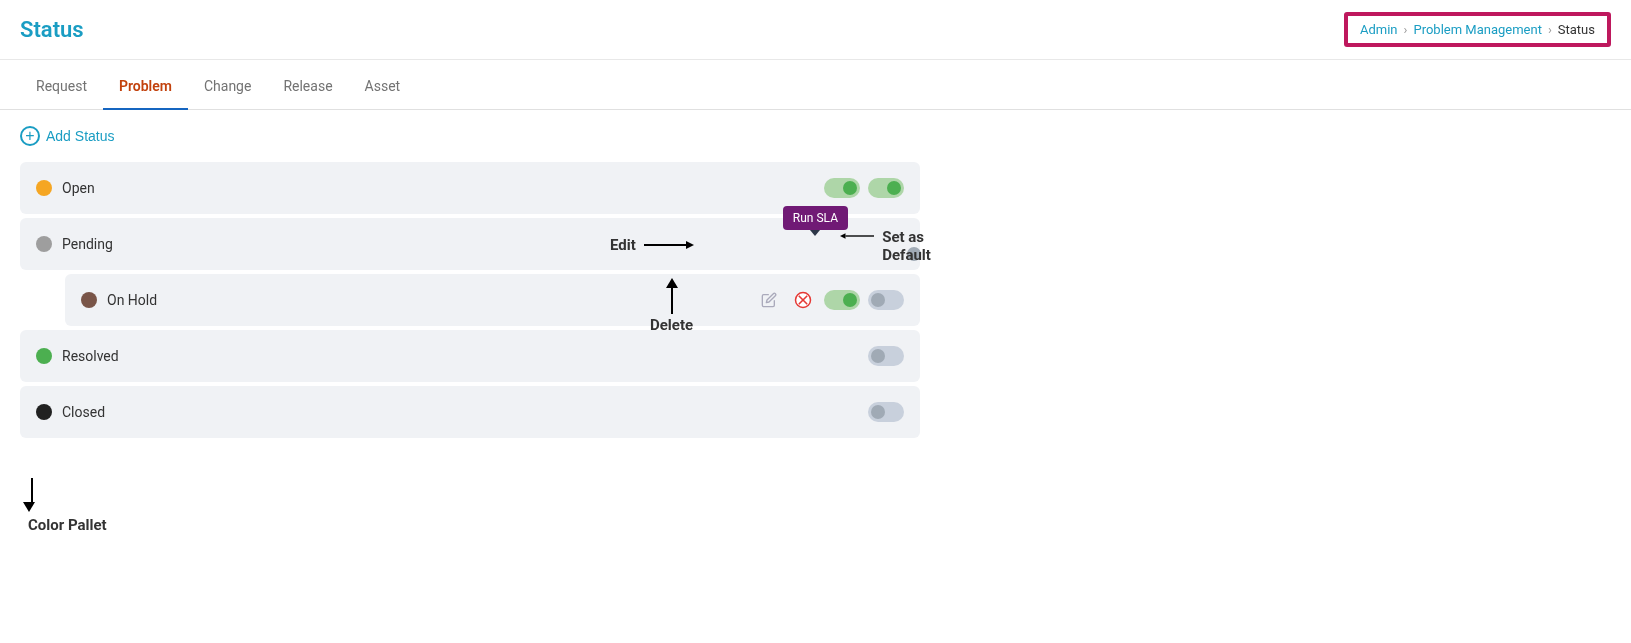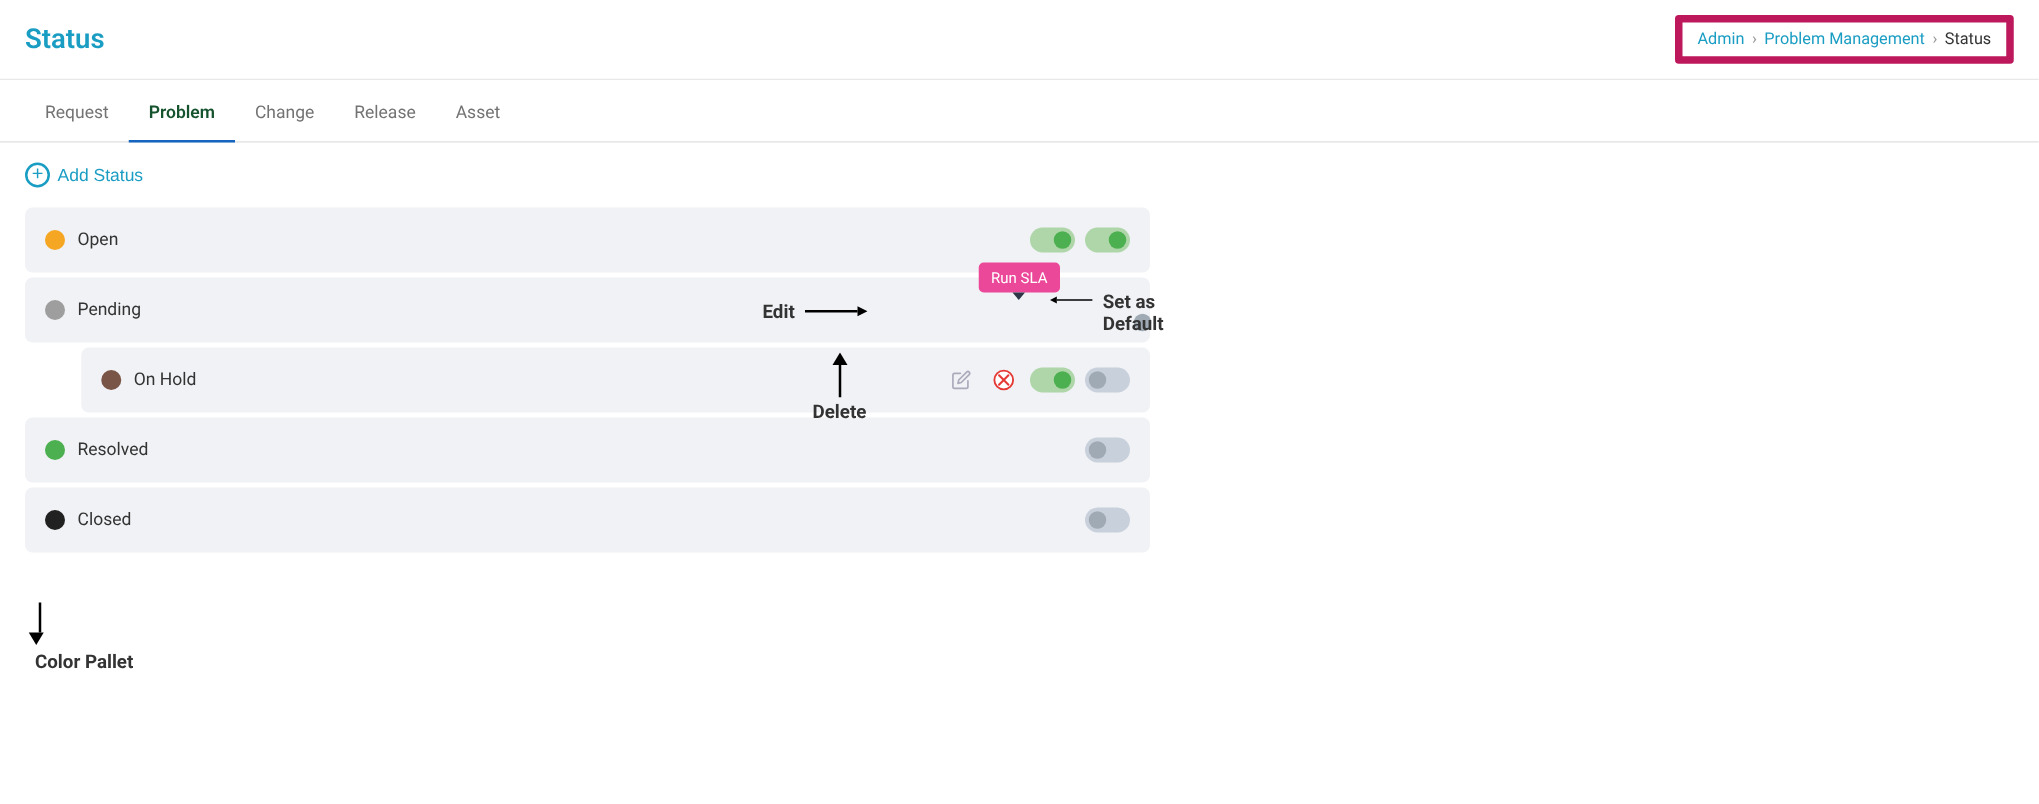--- a/index.html
+++ b/index.html
@@ -15,21 +15,21 @@
     }
     .header-title {
       font-size: 22px;
       font-weight: 600;
       color: #1a9dc3;
     }
     .breadcrumb {
       display: flex;
       align-items: center;
       gap: 6px;
-      border: 6px solid #be185d;
+      border: 4px solid #be185d;
       padding: 6px 12px;
       border-radius: 3px;
     }
     .breadcrumb-item {
       font-size: 13px;
       color: #1a9dc3;
       cursor: pointer;
     }
     .breadcrumb-item.active {
       color: #333;
@@ -51,21 +51,21 @@
     .tab {
       padding: 14px 16px;
       font-size: 14px;
       color: #737373;
       cursor: pointer;
       border-bottom: 2px solid transparent;
       margin-bottom: -1px;
       white-space: nowrap;
     }
     .tab.active {
-      color: #14532d;
+      color: #c2410c;
       border-bottom: 2px solid #1565c0;
       font-weight: 600;
     }
 
     
     .content {
       padding: 16px 20px;
     }
 
     
@@ -174,21 +174,21 @@
       width: 26px;
       height: 26px;
     }
     .delete-icon-btn svg { width: 18px; height: 18px; }
 
     
     .tooltip-box {
       position: absolute;
       top: -38px;
       right: 56px;
-      background: #ec4899;
+      background: #701a75;
       color: #fff;
       font-size: 12px;
       padding: 5px 10px;
       border-radius: 4px;
       white-space: nowrap;
       z-index: 10;
     }
     .tooltip-box::after {
       content: '';
       position: absolute;

